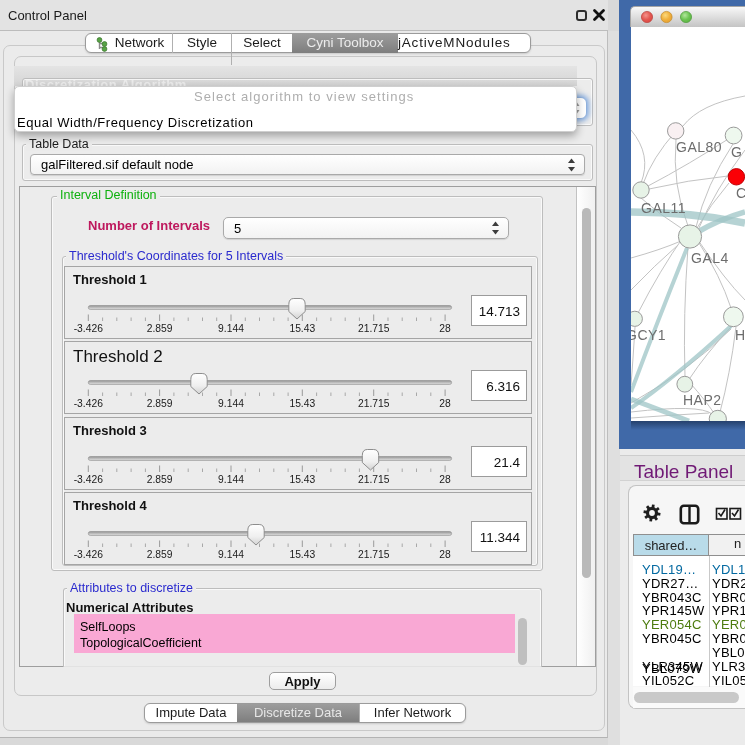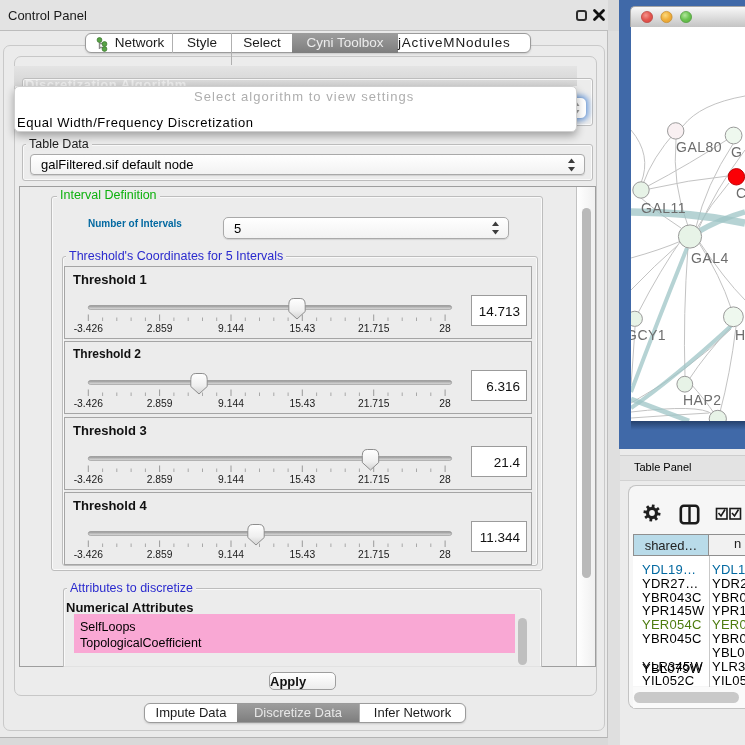--- a/index.html
+++ b/index.html
@@ -54,21 +54,21 @@
       <path d="M4.5 13.5 L8 9 H1 Z" fill="#3c3c3c"></path>
     </svg>
 </div>
 
 <div class="abs" style="left:19px;top:186px;width:577px;height:481px;border:1px solid #9e9e9e;background:#ececec"></div>
 <div class="abs" style="left:576px;top:187px;width:19px;height:479px;background:linear-gradient(to right,#ffffff,#f0f0f0);border-left:1px solid #c2c2c2"></div>
 <div class="abs" style="left:582px;top:208px;width:9px;height:370px;background:#b9b9b9;border-radius:4.5px"></div>
 
 <div class="abs etch" style="left:51px;top:196px;width:492px;height:375px"></div>
 <div class="glab" style="left:57px;top:188.5px;color:#0db10d">Interval Definition</div>
-<div class="abs" style="left:88px;top:218px;font-size:10px;font-weight:bold;color:#0369a1">Number of Intervals</div>
+<div class="abs" style="left:88px;top:218px;font-size:13px;font-weight:bold;color:#be185d">Number of Intervals</div>
 <div class="abs" style="left:223px;top:217px;width:286px;height:22px;background:linear-gradient(#ffffff,#f2f2f2);border:1px solid #a9a9a9;border-radius:5px;box-shadow:0 1px 1px rgba(0,0,0,0.12)">
   <span style="position:absolute;left:10px;top:2.5px;font-size:13px;color:#000">5</span>
   <svg style="position:absolute;right:8px;top:3px" width="9" height="14" viewBox="0 0 9 14">
       <path d="M4.5 0.5 L8 5 H1 Z" fill="#3c3c3c"></path>
       <path d="M4.5 13.5 L8 9 H1 Z" fill="#3c3c3c"></path>
     </svg>
 </div>
 
 <div class="abs etch" style="left:62px;top:256px;width:476px;height:310px"></div>
 <div class="glab" style="left:66px;top:249.5px;color:#2a2ace">Threshold's Coordinates for 5 Intervals</div>
@@ -119,21 +119,21 @@
       <text x="94.6" y="64.5" font-size="10.3" text-anchor="middle" fill="#1a1a1a">2.859</text>
       <text x="166.0" y="64.5" font-size="10.3" text-anchor="middle" fill="#1a1a1a">9.144</text>
       <text x="237.3" y="64.5" font-size="10.3" text-anchor="middle" fill="#1a1a1a">15.43</text>
       <text x="308.7" y="64.5" font-size="10.3" text-anchor="middle" fill="#1a1a1a">21.715</text>
       <text x="380.1" y="64.5" font-size="10.3" text-anchor="middle" fill="#1a1a1a">28</text>
 <path d="M 223.8 37.5 Q 223.8 31.5 228.8 31.5 L 235.2 31.5 Q 240.2 31.5 240.2 37.5 L 240.2 44.5 L 232.0 52 L 223.8 44.5 Z" fill="url(#thumbg)" stroke="#8d8d8d" stroke-width="1"></path>
 </svg>
 <div style="position:absolute;left:406px;top:28px;width:56px;height:31px;background:#fff;border:1px solid #9b9b9b;font-size:13.5px;color:#111;text-align:right;line-height:31px;padding-right:6px">14.713</div>
 </div>
 <div style="position:absolute;left:64px;top:341px;width:468px;height:73px;border:1px solid #a5a5a5;background:#ececec">
-<div style="position:absolute;left:8px;top:5px;font-weight:bold;font-size:12px;color:#111">Threshold 2</div>
+<div style="position:absolute;left:8px;top:5px;font-weight:normal;font-size:17px;color:#111">Threshold 2</div>
 <svg style="position:absolute;left:0;top:0;width:468px;height:73px" viewBox="0 0 468 73">
 <defs>
         <linearGradient id="tg2" x1="0" y1="0" x2="0" y2="1">
           <stop offset="0" stop-color="#8f8f8f"></stop>
           <stop offset="0.45" stop-color="#b9b9b9"></stop>
           <stop offset="1" stop-color="#dedede"></stop>
         </linearGradient>
 <linearGradient id="thumbg" x1="0" y1="0" x2="0" y2="1">
           <stop offset="0" stop-color="#ffffff"></stop>
           <stop offset="0.6" stop-color="#efefef"></stop>
@@ -283,21 +283,21 @@
 </div>
 
 <div class="abs etch" style="left:63px;top:588px;width:479px;height:79px;border-bottom:none;border-radius:3px 3px 0 0"></div>
 <div class="glab" style="left:67px;top:582px;color:#2a2ace">Attributes to discretize</div>
 <div class="abs" style="left:66px;top:600px;font-size:13px;font-weight:bold;color:#111">Numerical Attributes</div>
 <div class="abs" style="left:74px;top:614px;width:441px;height:39px;background:#f9a8d4;overflow:hidden">
   <div style="position:absolute;left:6px;top:5px;font-size:12.5px;color:#000;line-height:16px">SelfLoops<br>TopologicalCoefficient<br>BetweennessCentrality</div>
 </div>
 <div class="abs" style="left:518px;top:618px;width:9px;height:47px;background:#bfbfbf;border-radius:4.5px"></div>
 
-<div class="abs" style="left:269px;top:672px;width:67px;height:18px;background:linear-gradient(#ffffff,#ececec);border:1px solid #9e9e9e;border-radius:5px;line-height:17px;font-size:13px;font-weight:600;color:#111">Apply</div>
+<div class="abs" style="left:269px;top:672px;width:67px;height:18px;background:linear-gradient(#ffffff,#ececec);border:1px solid #9e9e9e;border-radius:5px;text-align:center;line-height:17px;font-size:13px;font-weight:600;color:#111">Apply</div>
 
 <div class="abs" style="left:144px;top:703px;width:322px;height:20px;background:#fff;border:1px solid #9b9b9b;border-radius:6px;box-shadow:0 1px 2px rgba(0,0,0,0.15);font-size:13px;color:#1b1b1b">
   <div class="abs" style="left:0;top:0;width:92px;height:18px;line-height:18px;text-align:center">Impute Data</div>
   <div class="abs" style="left:92px;top:0;width:122px;height:18px;line-height:18px;text-align:center;background:linear-gradient(#9d9d9d,#7e7e7e);color:#e6e6e6">Discretize Data</div>
   <div class="abs" style="left:214px;top:0;width:106px;height:18px;line-height:18px;text-align:center;border-left:1px solid #b0b0b0">Infer Network</div>
 </div>
 
 <div class="abs" style="left:14px;top:86px;width:563px;height:46px;background:#fff;border:1px solid #cfcfcf;border-radius:5px;box-shadow:0 4px 9px rgba(0,0,0,0.32);z-index:40">
   <div style="position:absolute;left:179px;top:2px;font-size:13px;color:#aeaeae;letter-spacing:1.05px;white-space:nowrap">Select algorithm to view settings</div>
   <div style="position:absolute;left:2px;top:28px;font-size:13px;color:#000;letter-spacing:0.55px;white-space:nowrap">Equal Width/Frequency Discretization</div>
@@ -384,21 +384,21 @@
     <text x="691" y="263">GAL4</text>
     <text x="626" y="340">GCY1</text>
     <text x="735" y="340">H</text>
     <text x="683" y="405">HAP2</text>
   </g>
 </svg>
 </div>
 <div class="abs" style="left:631px;top:421px;width:114px;height:9px;background:linear-gradient(rgba(10,25,50,0.5),rgba(10,25,50,0))"></div>
 
 <div class="abs" style="left:620px;top:455px;width:125px;height:26px;background:#e3e3e3;border-top:1px solid #cdcdcd;border-bottom:1px solid #d2d2d2"></div>
-<div class="abs" style="left:634px;top:461px;font-size:11px;color:#000000">Table Panel</div>
+<div class="abs" style="left:634px;top:461px;font-size:19px;color:#701a75">Table Panel</div>
 
 <div class="abs" style="left:628px;top:485px;width:117px;height:224px;background:#f6f6f6;border:1px solid #c3c3c3;border-right:none;border-radius:8px 0 0 8px"></div>
 
 <svg class="abs" style="left:643px;top:504px" width="18" height="18" viewBox="0 0 18 18">
   <path d="M9.00 0.40 L11.72 0.84 L11.33 3.36 L13.00 4.39 L15.08 2.92 L16.69 5.16 L14.64 6.67 L15.08 8.57 L17.60 9.00 L17.16 11.72 L14.64 11.33 L13.61 13.00 L15.08 15.08 L12.84 16.69 L11.33 14.64 L9.43 15.08 L9.00 17.60 L6.28 17.16 L6.67 14.64 L5.00 13.61 L2.92 15.08 L1.31 12.84 L3.36 11.33 L2.92 9.43 L0.40 9.00 L0.84 6.28 L3.36 6.67 L4.39 5.00 L2.92 2.92 L5.16 1.31 L6.67 3.36 L8.57 2.92 Z" fill="#1e1e1e"></path>
   <circle cx="9" cy="9" r="2.9" fill="#f6f6f6"></circle>
 </svg>
 <svg class="abs" style="left:679px;top:504px" width="21" height="21" viewBox="0 0 21 21">
   <rect x="1.8" y="1.8" width="17.4" height="17.4" rx="3" fill="none" stroke="#1b1b1b" stroke-width="2.6"></rect>
   <line x1="10.5" y1="2" x2="10.5" y2="19" stroke="#1b1b1b" stroke-width="2.4"></line>

